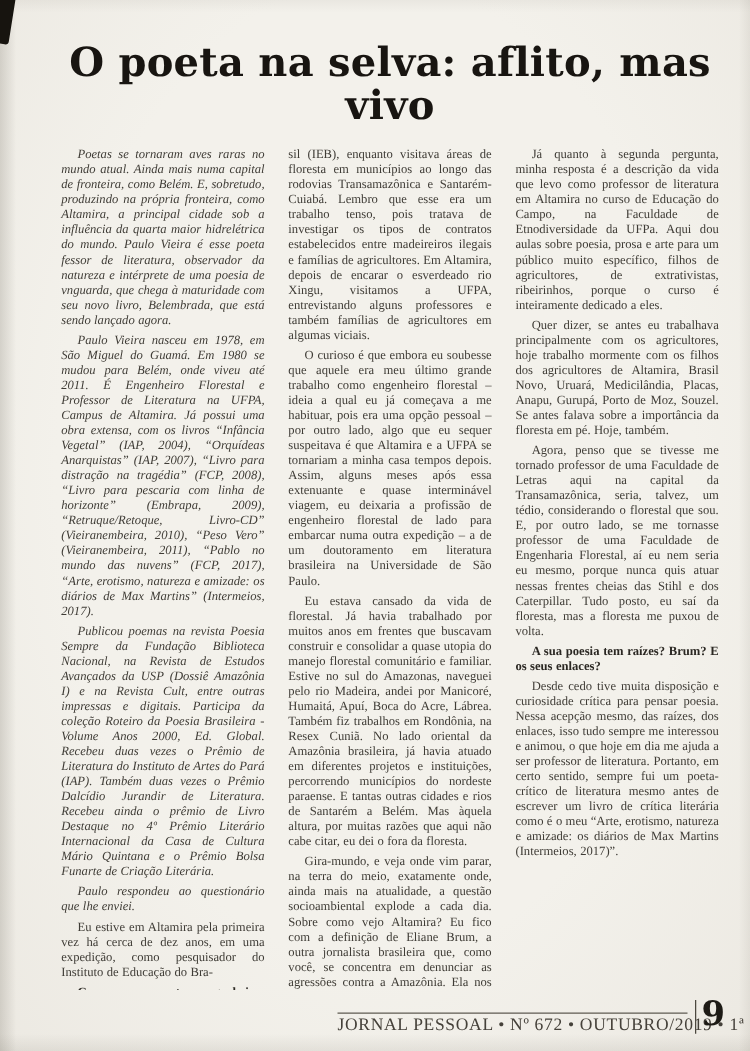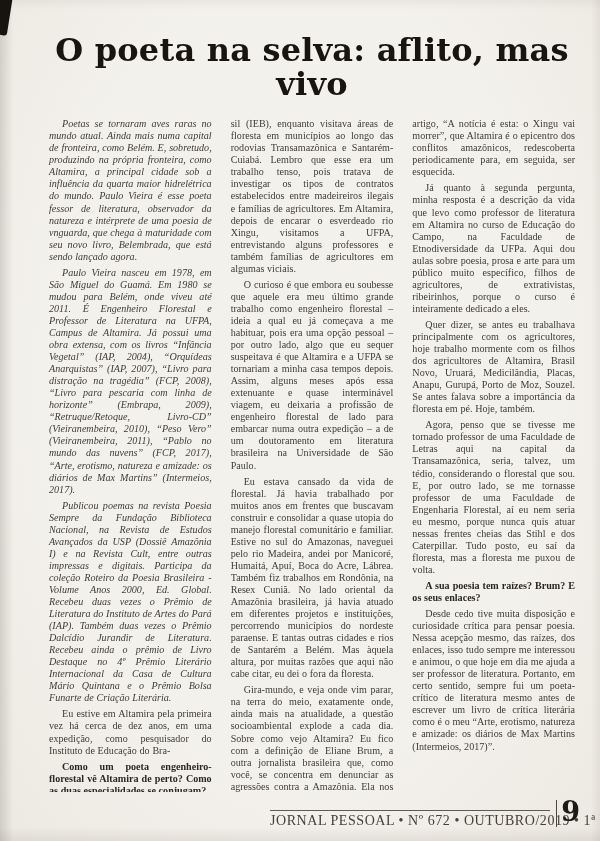--- a/index.html
+++ b/index.html
@@ -81,31 +81,31 @@
   <div class="corner-mark"></div>
 
   <div class="content">
     <h1 class="title">O poeta na selva: aflito, mas vivo</h1>
 
     <div class="columns">
       <div class="column">
           <p class="para italic indent">Poetas se tornaram aves raras no mundo atual. Ainda mais numa capital de fronteira, como Belém. E, sobretudo, produzindo na própria fronteira, como Altamira, a principal cidade sob a influência da quarta maior hidrelétrica do mundo. Paulo Vieira é esse poeta fessor de literatura, observador da natureza e intérprete de uma poesia de vnguarda, que chega à maturidade com seu novo livro, Belembrada, que está sendo lançado agora.</p>
           <p class="para italic indent">Paulo Vieira nasceu em 1978, em São Miguel do Guamá. Em 1980 se mudou para Belém, onde viveu até 2011. É Engenheiro Florestal e Professor de Literatura na UFPA, Campus de Altamira. Já possui uma obra extensa, com os livros “Infância Vegetal” (IAP, 2004), “Orquídeas Anarquistas” (IAP, 2007), “Livro para distração na tragédia” (FCP, 2008), “Livro para pescaria com linha de horizonte” (Embrapa, 2009), “Retruque/Retoque, Livro-CD” (Vieiranembeira, 2010), “Peso Vero” (Vieiranembeira, 2011), “Pablo no mundo das nuvens” (FCP, 2017), “Arte, erotismo, natureza e amizade: os diários de Max Martins” (Intermeios, 2017).</p>
           <p class="para italic indent">Publicou poemas na revista Poesia Sempre da Fundação Biblioteca Nacional, na Revista de Estudos Avançados da USP (Dossiê Amazônia I) e na Revista Cult, entre outras impressas e digitais. Participa da coleção Roteiro da Poesia Brasileira - Volume Anos 2000, Ed. Global. Recebeu duas vezes o Prêmio de Literatura do Instituto de Artes do Pará (IAP). Também duas vezes o Prêmio Dalcídio Jurandir de Literatura. Recebeu ainda o prêmio de Livro Destaque no 4º Prêmio Literário Internacional da Casa de Cultura Mário Quintana e o Prêmio Bolsa Funarte de Criação Literária.</p>
+          <p class="para italic indent">Paulo respondeu ao questionário que lhe enviei.</p>
           <p class="para normal indent">Eu estive em Altamira pela primeira vez há cerca de dez anos, em uma expedição, como pesquisador do Instituto de Educação do Bra-</p>
           <p class="para bold indent">Como um poeta engenheiro-florestal vê Altamira de perto? Como as duas especialidades se conjugam?</p>
         </div>
       <div class="column">
           <p class="para normal">sil (IEB), enquanto visitava áreas de floresta em municípios ao longo das rodovias Transamazônica e Santarém-Cuiabá. Lembro que esse era um trabalho tenso, pois tratava de investigar os tipos de contratos estabelecidos entre madeireiros ilegais e famílias de agricultores. Em Altamira, depois de encarar o esverdeado rio Xingu, visitamos a UFPA, entrevistando alguns professores e também famílias de agricultores em algumas viciais.</p>
           <p class="para normal indent">O curioso é que embora eu soubesse que aquele era meu último grande trabalho como engenheiro florestal – ideia a qual eu já começava a me habituar, pois era uma opção pessoal – por outro lado, algo que eu sequer suspeitava é que Altamira e a UFPA se tornariam a minha casa tempos depois. Assim, alguns meses após essa extenuante e quase interminável viagem, eu deixaria a profissão de engenheiro florestal de lado para embarcar numa outra expedição – a de um doutoramento em literatura brasileira na Universidade de São Paulo.</p>
           <p class="para normal indent">Eu estava cansado da vida de florestal. Já havia trabalhado por muitos anos em frentes que buscavam construir e consolidar a quase utopia do manejo florestal comunitário e familiar. Estive no sul do Amazonas, naveguei pelo rio Madeira, andei por Manicoré, Humaitá, Apuí, Boca do Acre, Lábrea. Também fiz trabalhos em Rondônia, na Resex Cuniã. No lado oriental da Amazônia brasileira, já havia atuado em diferentes projetos e instituições, percorrendo municípios do nordeste paraense. E tantas outras cidades e rios de Santarém a Belém. Mas àquela altura, por muitas razões que aqui não cabe citar, eu dei o fora da floresta.</p>
           <p class="para normal indent">Gira-mundo, e veja onde vim parar, na terra do meio, exatamente onde, ainda mais na atualidade, a questão socioambiental explode a cada dia. Sobre como vejo Altamira? Eu fico com a definição de Eliane Brum, a outra jornalista brasileira que, como você, se concentra em denunciar as agressões contra a Amazônia. Ela nos conta, no recente</p>
         </div>
       <div class="column">
-          <p class="para normal">artigo, “A notícia é esta: o Xingu vai morrer”, que Altamira é o epicentro dos conflitos amazônicos, redescoberta periodicamente para, em seguida, ser esquecida.</p>
           <p class="para normal indent">Já quanto à segunda pergunta, minha resposta é a descrição da vida que levo como professor de literatura em Altamira no curso de Educação do Campo, na Faculdade de Etnodiversidade da UFPa. Aqui dou aulas sobre poesia, prosa e arte para um público muito específico, filhos de agricultores, de extrativistas, ribeirinhos, porque o curso é inteiramente dedicado a eles.</p>
           <p class="para normal indent">Quer dizer, se antes eu trabalhava principalmente com os agricultores, hoje trabalho mormente com os filhos dos agricultores de Altamira, Brasil Novo, Uruará, Medicilândia, Placas, Anapu, Gurupá, Porto de Moz, Souzel. Se antes falava sobre a importância da floresta em pé. Hoje, também.</p>
           <p class="para normal indent">Agora, penso que se tivesse me tornado professor de uma Faculdade de Letras aqui na capital da Transamazônica, seria, talvez, um tédio, considerando o florestal que sou. E, por outro lado, se me tornasse professor de uma Faculdade de Engenharia Florestal, aí eu nem seria eu mesmo, porque nunca quis atuar nessas frentes cheias das Stihl e dos Caterpillar. Tudo posto, eu saí da floresta, mas a floresta me puxou de volta.</p>
           <p class="para bold indent">A sua poesia tem raízes? Brum? E os seus enlaces?</p>
           <p class="para normal indent">Desde cedo tive muita disposição e curiosidade crítica para pensar poesia. Nessa acepção mesmo, das raízes, dos enlaces, isso tudo sempre me interessou e animou, o que hoje em dia me ajuda a ser professor de literatura. Portanto, em certo sentido, sempre fui um poeta-crítico de literatura mesmo antes de escrever um livro de crítica literária como é o meu “Arte, erotismo, natureza e amizade: os diários de Max Martins (Intermeios, 2017)”.</p>
         </div>
     </div>
   </div>
 
   <div class="footer">

